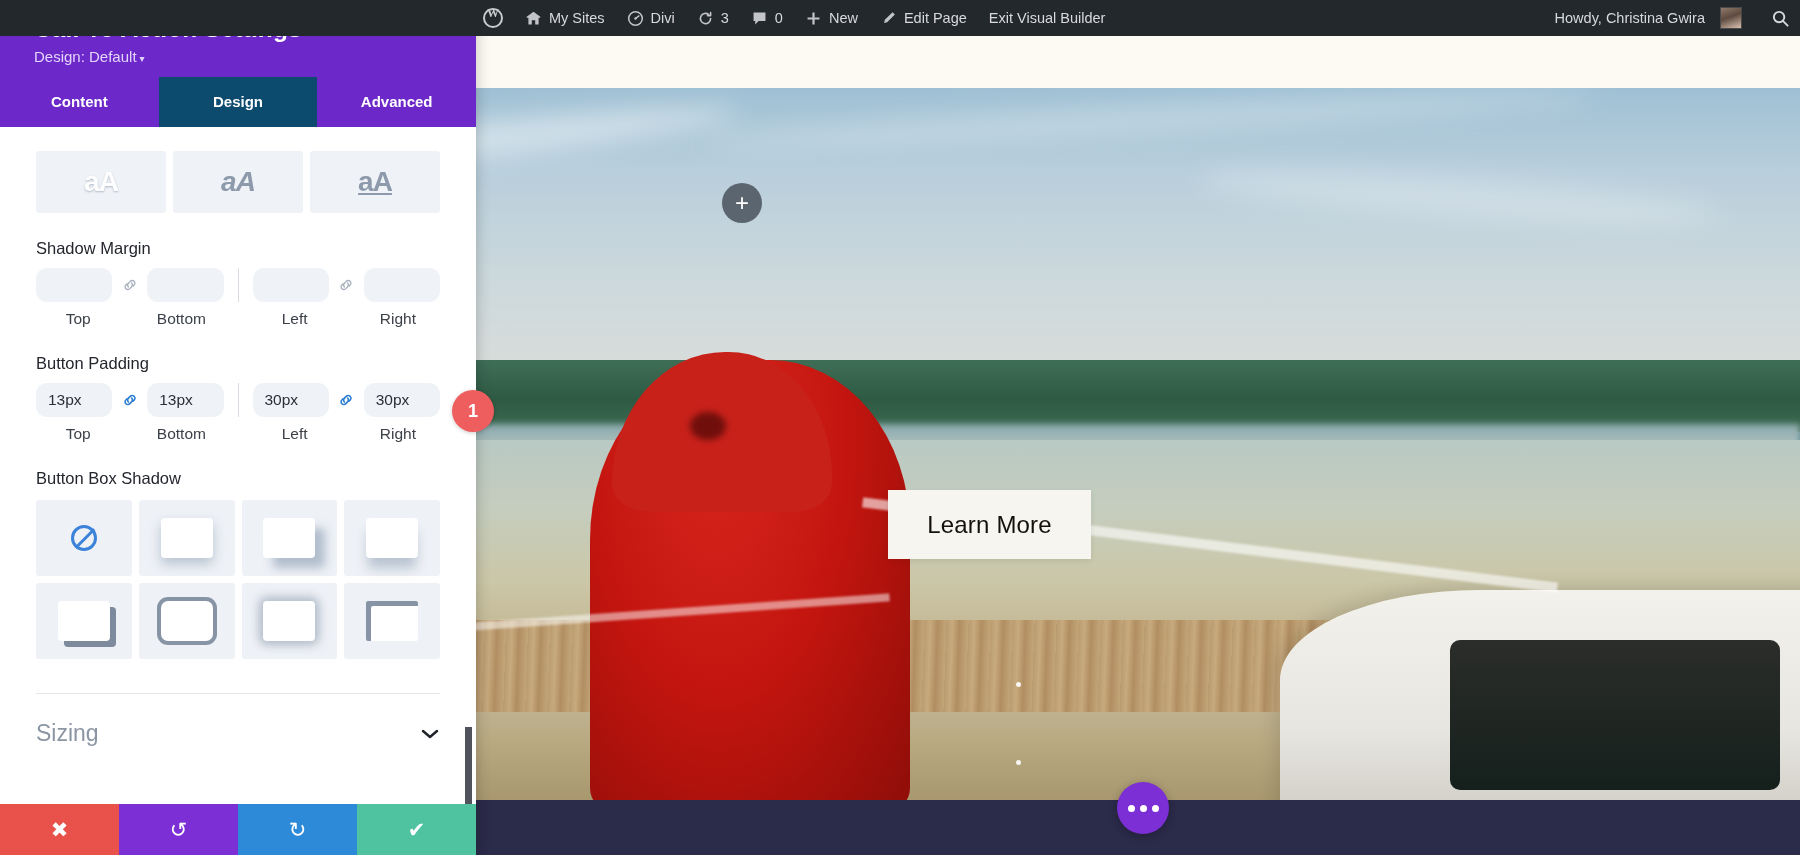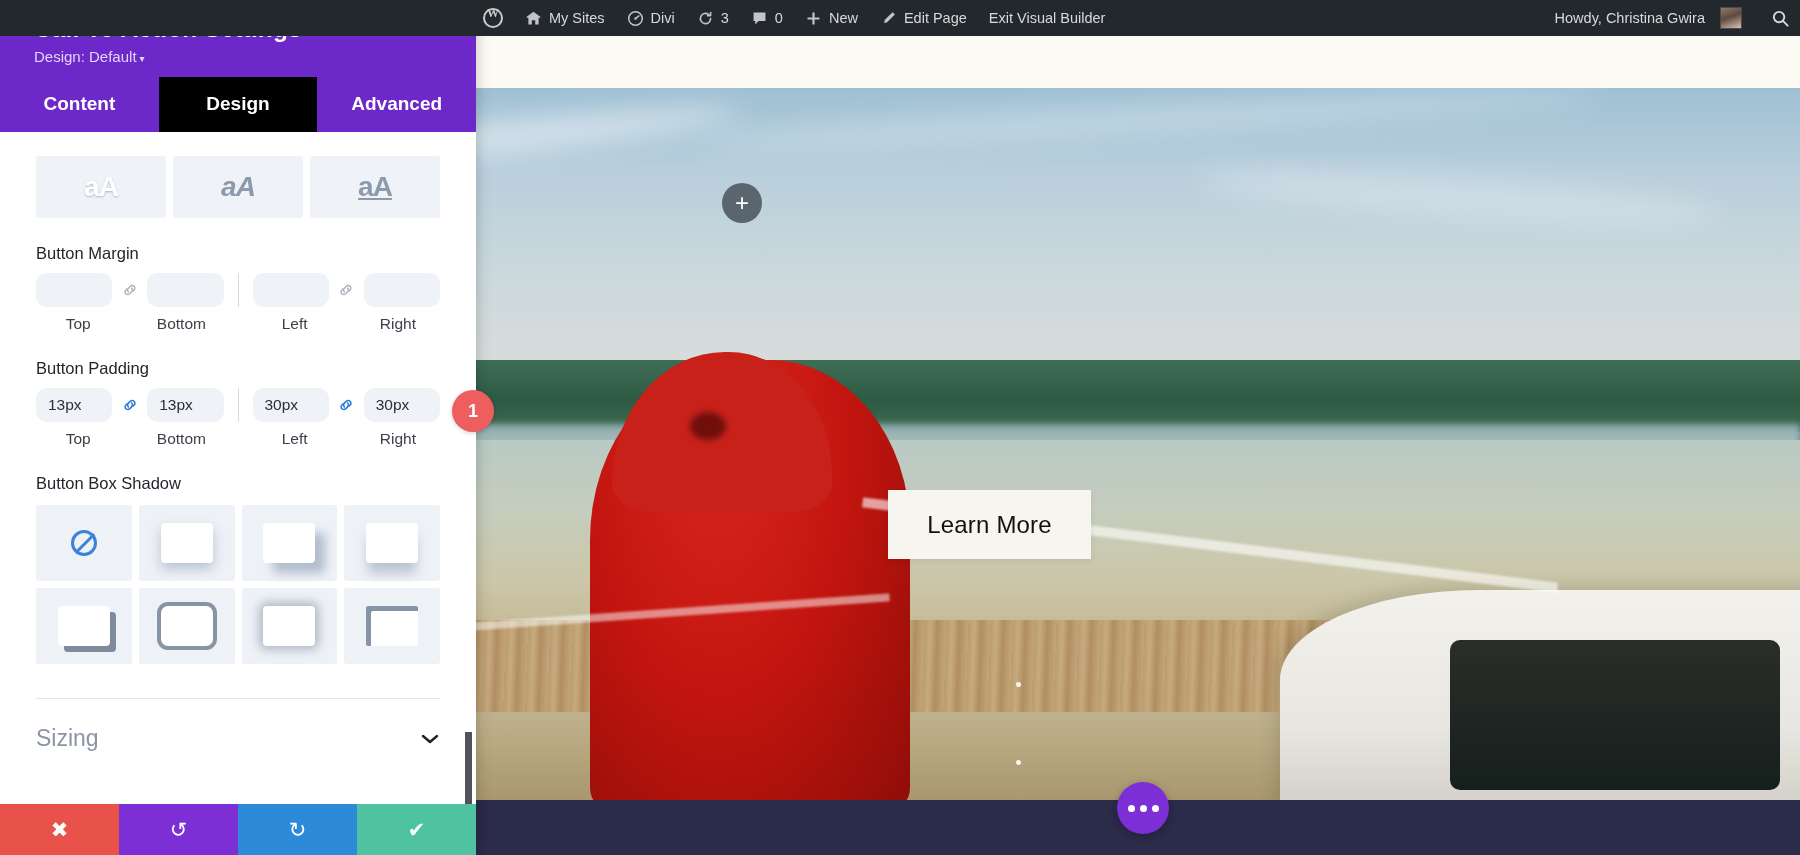--- a/index.html
+++ b/index.html
@@ -209,23 +209,23 @@
   }
   .p-preset { color: #e3d4fb; font-size: 15px; margin-top: 5px; }
   .p-caret { font-size: 10px; margin-left: 3px; }
   .p-headicons {
     position: absolute; right: 22px; top: 18px; display: flex; align-items: center; gap: 26px;
   }
   .hi { color: #fff; opacity: .95; display: flex; }
   .p-tabs { display: flex; background: #6d28c9; }
   .p-tab {
     flex: 1 1 0; text-align: center; color: #fff; font-weight: 700;
-    font-size: 19px; padding: 16px 0 17px; cursor: pointer;
-  }
-  .p-tab.active { background: #000000; }
+    font-size: 15px; padding: 16px 0 17px; cursor: pointer;
+  }
+  .p-tab.active { background: #0c4a6e; }
 
   .p-body {
     flex: 1 1 auto; overflow: hidden; position: relative; background: #fff;
     padding: 8px 36px;
   }
   .scrollbar {
     position: absolute; right: 4px; top: 0; width: 7px; height: 100%;
   }
   .scrollthumb {
     position: absolute; right: 0; top: 600px; width: 7px; height: 130px;
@@ -482,21 +482,21 @@
           <span class="fg">aA</span>
         </div>
         <div class="font-box">
           <span class="fg italic">aA</span>
         </div>
         <div class="font-box">
           <span class="fg under">aA</span>
         </div>
       </div>
 
-      <div class="lbl">Button Margin</div>
+      <div class="lbl">Shadow Margin</div>
       <div class="quad">
         <div class="qpair">
           <div class="qfield"></div>
           <span class="link-ico">
             <svg width="16" height="16" viewBox="0 0 20 20" fill="none" stroke="currentColor" stroke-width="1.7" stroke-linecap="round">
               <path d="M8 12.5a3.4 3.4 0 0 1 0-4.8l2.2-2.2a3.4 3.4 0 1 1 4.8 4.8l-1 1"></path>
               <path d="M12 7.5a3.4 3.4 0 0 1 0 4.8l-2.2 2.2a3.4 3.4 0 1 1-4.8-4.8l1-1"></path>
             </svg>
           </span>
           <div class="qfield"></div>

